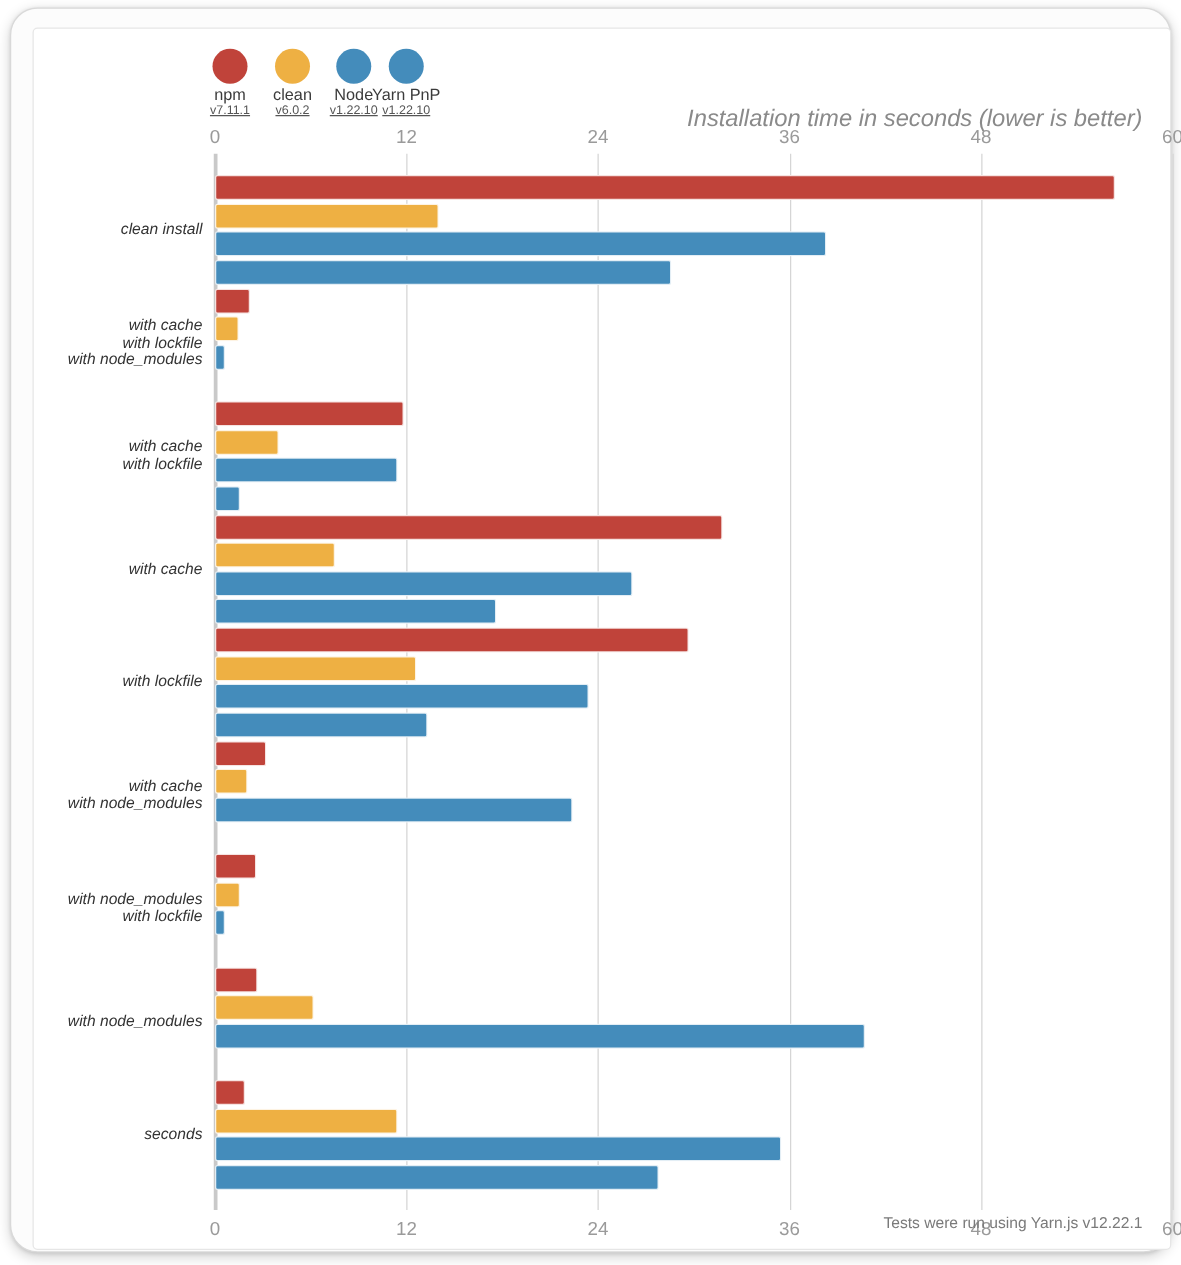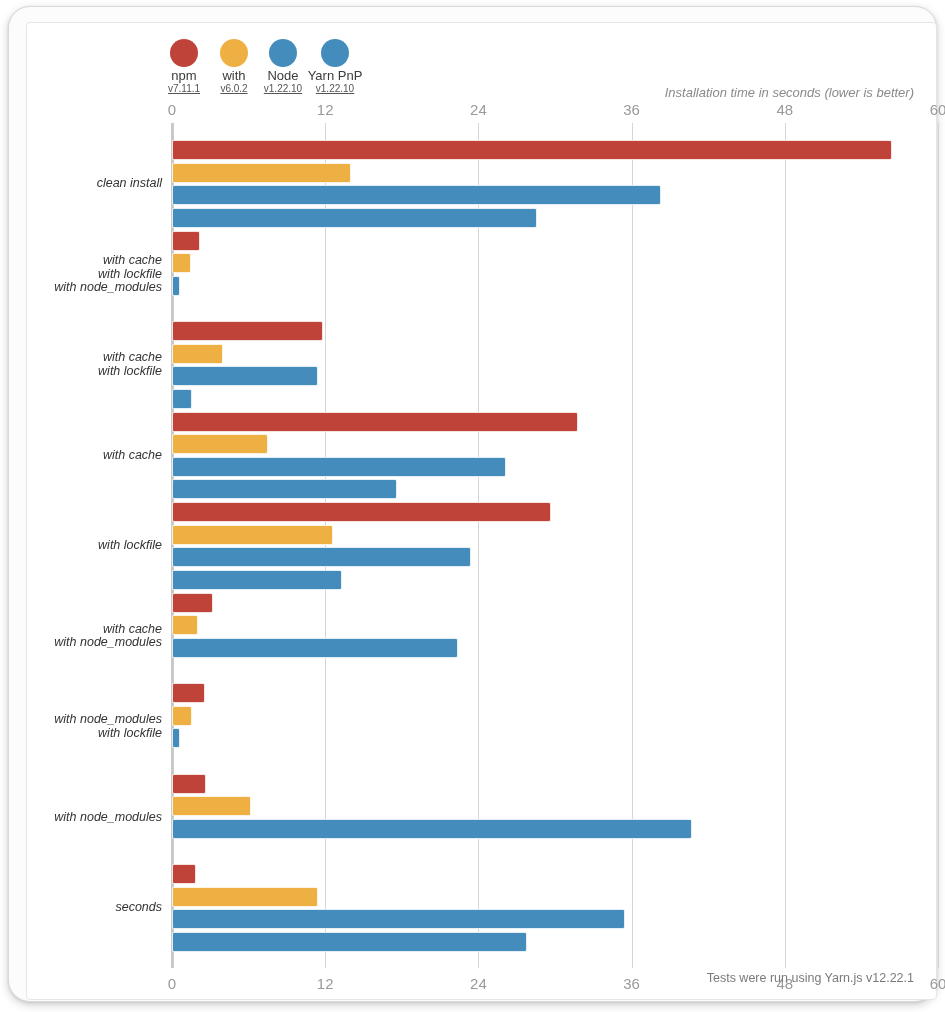--- a/index.html
+++ b/index.html
@@ -76,21 +76,21 @@
     color: #555;
     line-height: 12px;
     white-space: nowrap;
     text-decoration: underline;
   }
 
   .subtitle {
     position: absolute;
     right: 22px;
     top: 62px;
-    font-size: 13px;
+    font-size: 19px;
     font-style: italic;
     color: #8a8a8a;
     white-space: nowrap;
   }
 
   
   .plot {
     position: absolute;
     left: 145px;
     top: 100px;
@@ -161,29 +161,29 @@
     <div class="inner-panel">
 
       <div class="legend" id="legend">
           <div class="legend-item" style="left: -13px;">
             <span class="legend-dot" style="background: rgb(192, 67, 58);"></span>
             <div class="legend-name">npm</div>
             <div class="legend-ver">v7.11.1</div>
           </div>
           <div class="legend-item" style="left: 37px;">
             <span class="legend-dot" style="background: rgb(238, 176, 67);"></span>
-            <div class="legend-name">with</div>
+            <div class="legend-name">clean</div>
             <div class="legend-ver">v6.0.2</div>
           </div>
           <div class="legend-item" style="left: 86px;">
             <span class="legend-dot" style="background: rgb(68, 140, 187);"></span>
             <div class="legend-name">Node</div>
             <div class="legend-ver">v1.22.10</div>
           </div>
-          <div class="legend-item" style="left: 138px;">
+          <div class="legend-item" style="left: 128px;">
             <span class="legend-dot" style="background: rgb(68, 140, 187);"></span>
             <div class="legend-name">Yarn PnP</div>
             <div class="legend-ver">v1.22.10</div>
           </div>
         </div>
 
       <div class="subtitle">Installation time in seconds (lower is better)</div>
 
       <div class="cat-labels" id="cat-labels">
           <div class="cat-label" style="top: 54px;">

